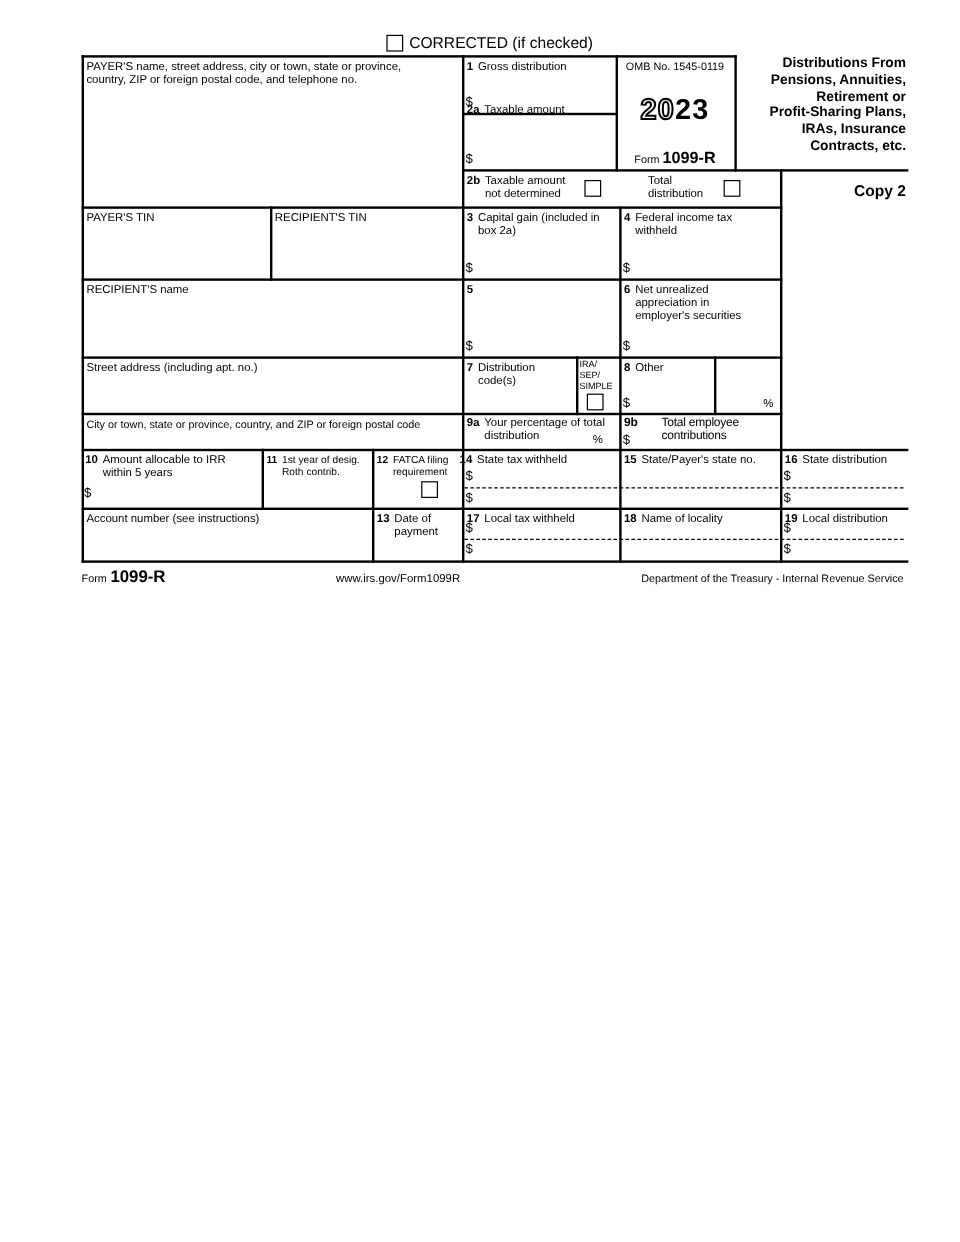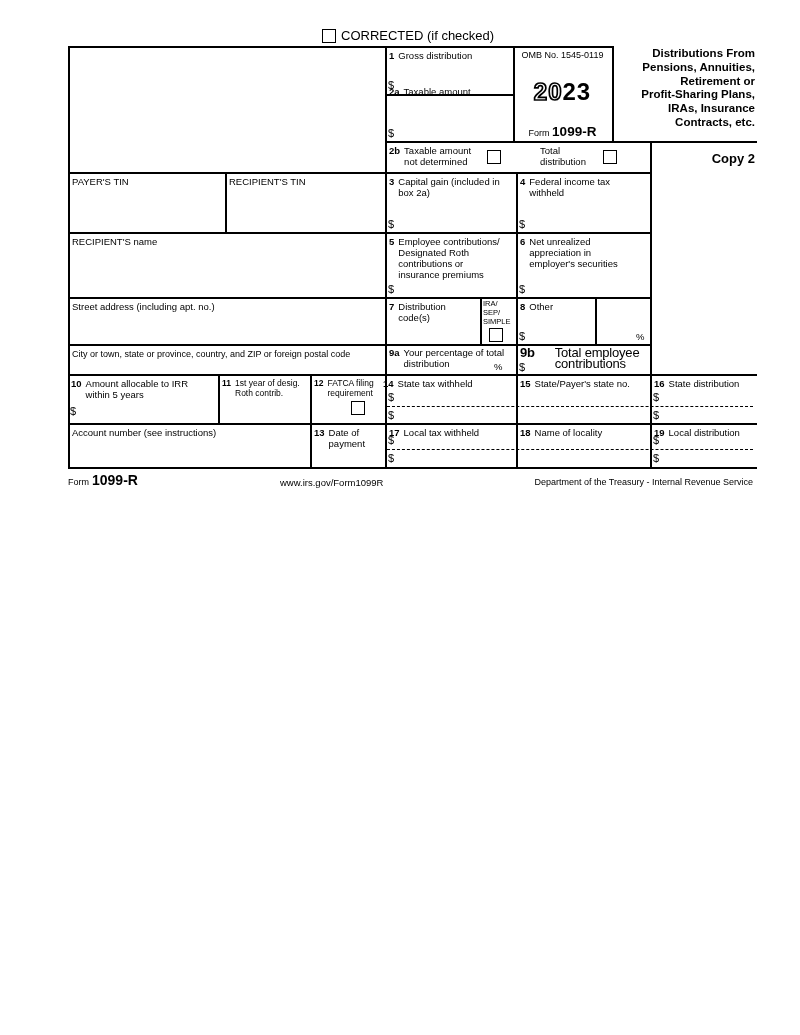--- a/index.html
+++ b/index.html
@@ -26,21 +26,21 @@
   .fnum .big{font-size:13.5px;font-weight:bold;}
   .hdr-right{position:absolute;top:47px;right:45px;width:175px;text-align:right;
              font-weight:bold;font-size:11.5px;line-height:13.8px;white-space:pre-line;}
   .copy2{position:absolute;top:151px;right:45px;font-weight:bold;font-size:13px;}
   .copy2-text{position:absolute;top:171px;right:45px;text-align:right;font-weight:bold;
               font-size:11.5px;line-height:14.2px;white-space:pre-line;}
   .foot-form{position:absolute;left:68px;top:472px;display:flex;align-items:baseline;gap:3px;font-size:9px;}
   .foot-form .big{font-size:14px;font-weight:bold;}
   .foot-url{position:absolute;left:280px;top:477px;font-size:9.5px;}
   .foot-dept{position:absolute;top:477px;right:47px;font-size:9px;}
-  .cond{font-size:13px;letter-spacing:-0.2px;gap:20px;}
+  .cond{font-size:10px;letter-spacing:-0.2px;gap:20px;}
   .nowrap{white-space:nowrap;}
 </style>
 </head>
 <body>
 
 <div class="page">
 
   <div class="hl" style="left:68px;top:46px;width:546px"></div>
   <div class="hl" style="left:385px;top:94px;width:130px"></div>
   <div class="hl" style="left:385px;top:141px;width:372px"></div>
@@ -63,20 +63,22 @@
   <div class="vl" style="left:650px;top:141px;height:328px"></div>
   <div class="vl" style="left:218px;top:374px;height:51px"></div>
   <div class="vl" style="left:310px;top:374px;height:95px"></div>
 
   <div class="dash" style="left:387px;top:406px;width:366px"></div>
   <div class="dash" style="left:387px;top:449px;width:366px"></div>
 
   <div class="cb" style="left:322px;top:29px"></div>
   <div class="corrected">CORRECTED (if checked)</div>
 
+  <div class="plain" style="left:72px;top:50px;width:310px">PAYER'S name, street address, city or town, state or province,
+country, ZIP or foreign postal code, and telephone no.</div>
   <div class="plain" style="left:72px;top:176px">PAYER'S TIN</div>
   <div class="plain" style="left:229px;top:176px">RECIPIENT'S TIN</div>
   <div class="plain" style="left:72px;top:236px">RECIPIENT'S name</div>
   <div class="plain" style="left:72px;top:301px">Street address (including apt. no.)</div>
   <div class="plain nowrap" style="left:72px;top:349px;font-size:9px">City or town, state or province, country, and ZIP or foreign postal code</div>
   <div class="plain" style="left:72px;top:427px">Account number (see instructions)</div>
 
   <div class="lbl" style="left:389px;top:50px;width:120px">
     <b>1</b>
     <span class="t">Gross distribution</span>
@@ -114,24 +116,20 @@
   <div class="dollar" style="left:388px;top:218px">$</div>
   <div class="lbl" style="left:520px;top:176px;width:126px">
     <b>4</b>
     <span class="t">Federal income tax
 withheld</span>
   </div>
   <div class="dollar" style="left:519px;top:218px">$</div>
 
   <div class="lbl" style="left:389px;top:236px;width:124px">
     <b>5</b>
-    <span class="t">Employee contributions/
-Designated Roth
-contributions or
-insurance premiums</span>
   </div>
   <div class="dollar" style="left:388px;top:283px">$</div>
   <div class="lbl" style="left:520px;top:236px;width:126px">
     <b>6</b>
     <span class="t">Net unrealized
 appreciation in
 employer's securities</span>
   </div>
   <div class="dollar" style="left:519px;top:283px">$</div>
 

